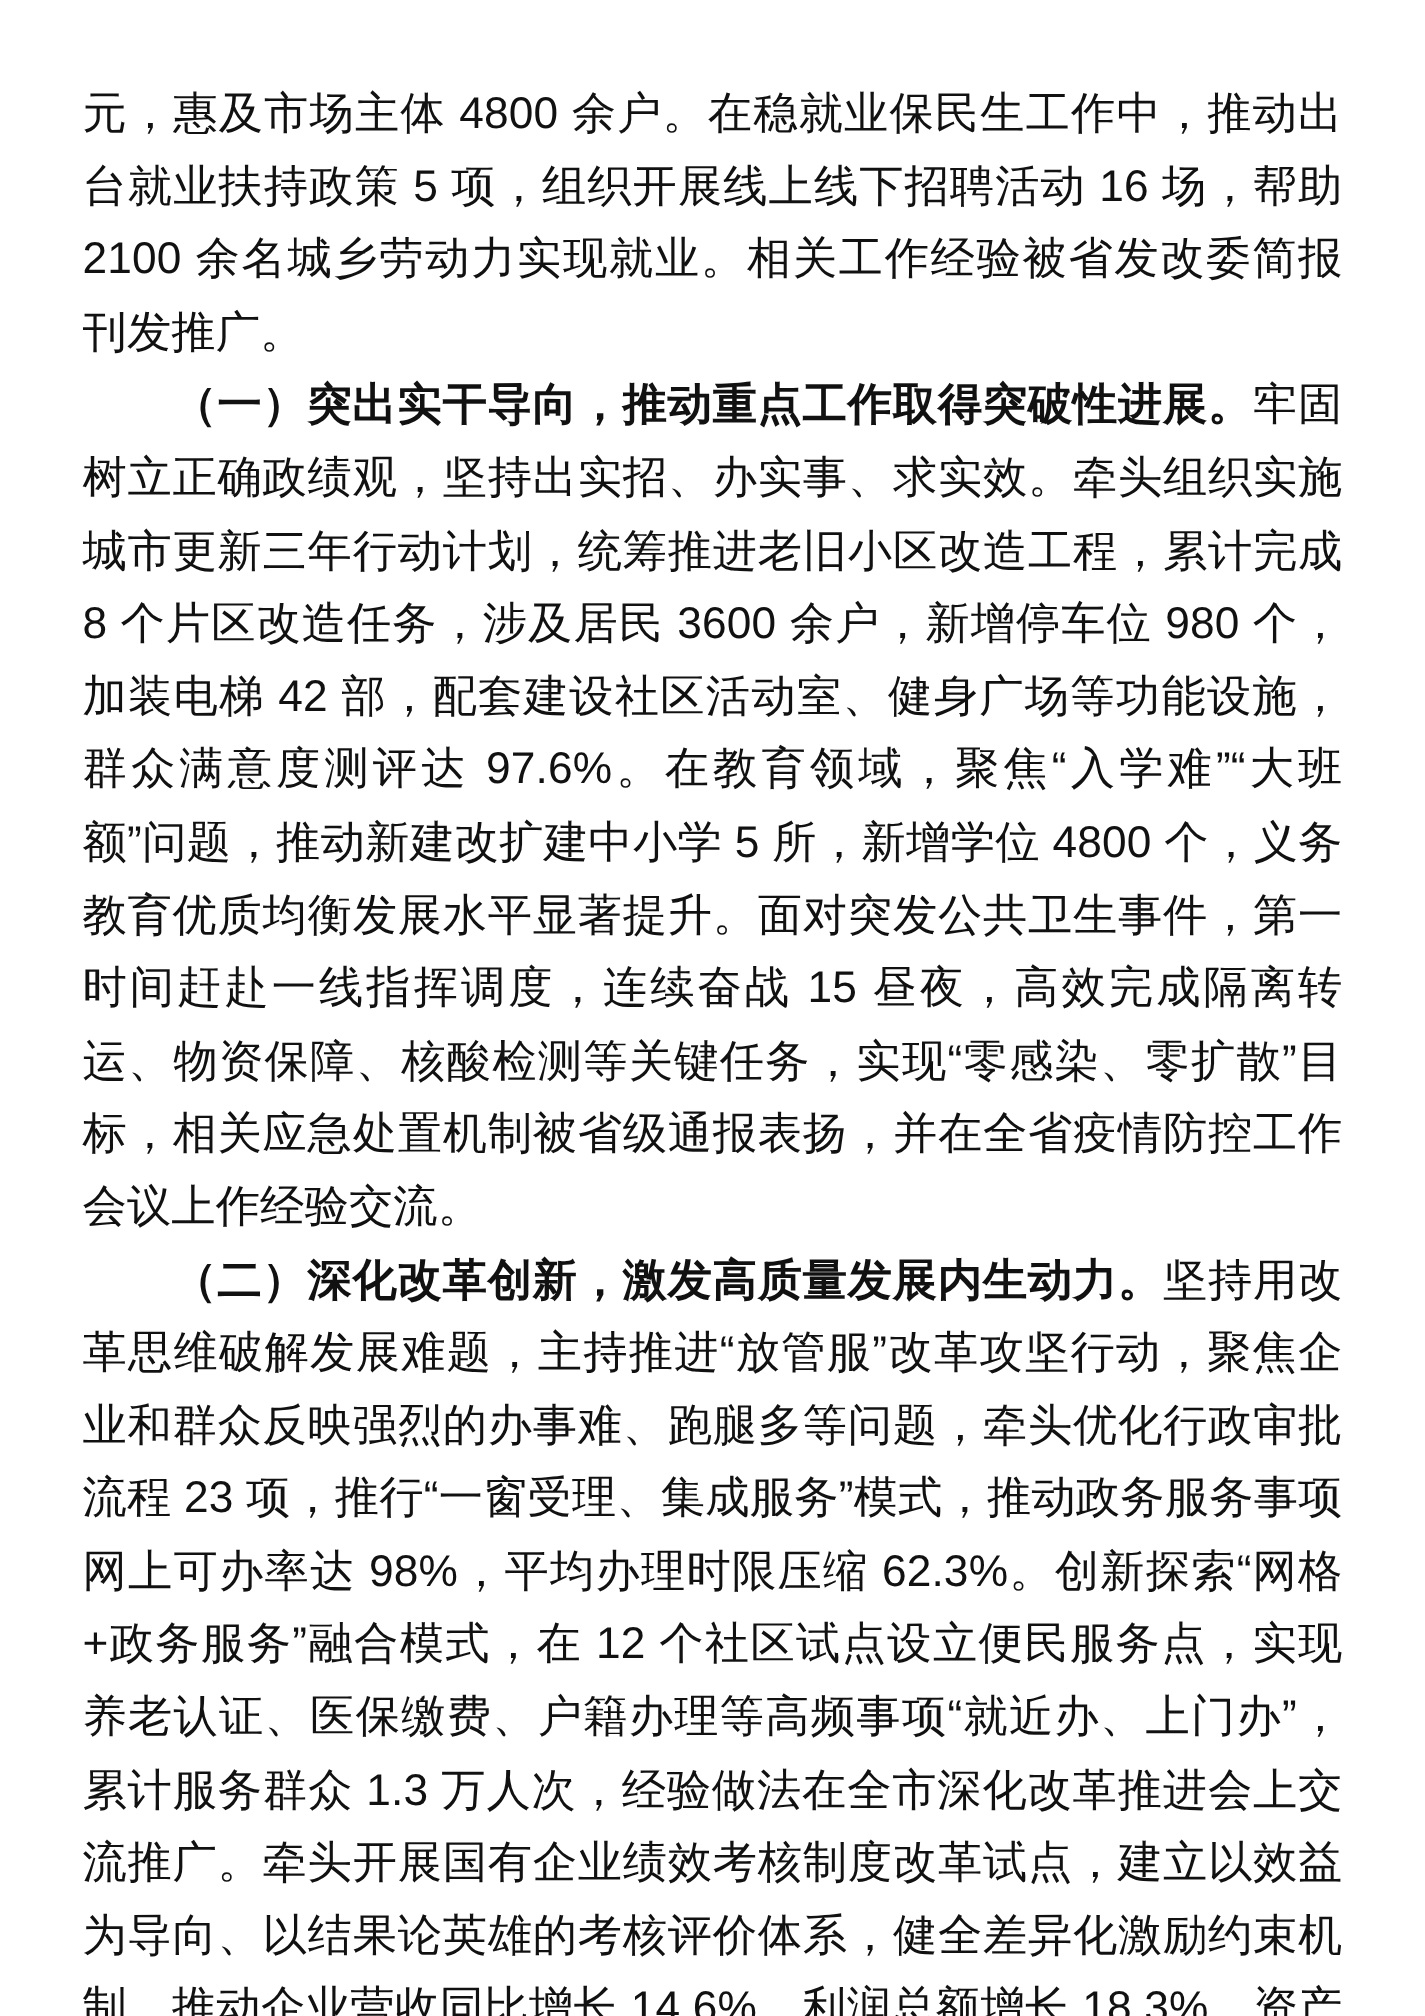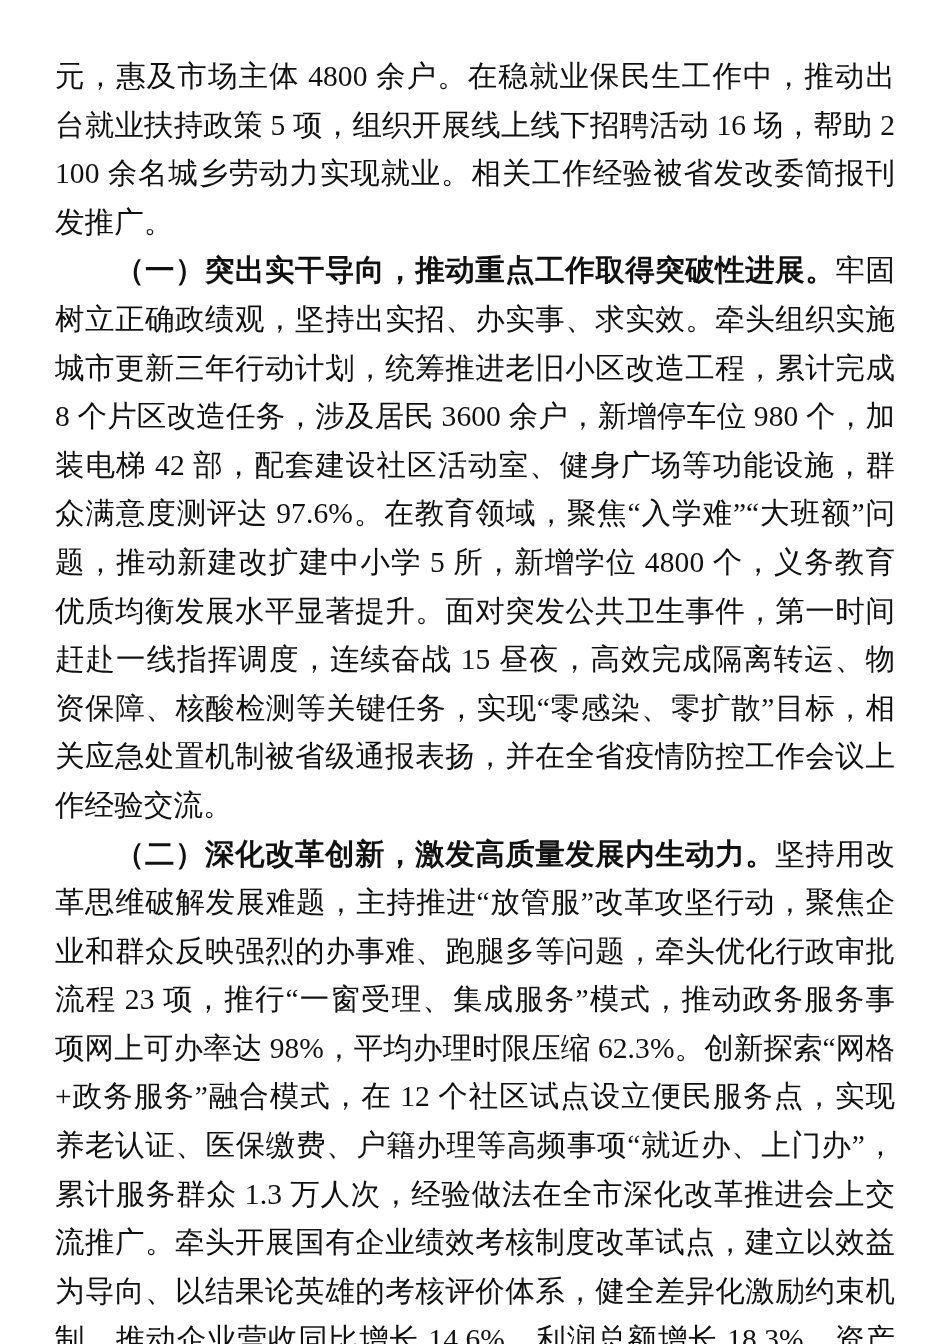--- a/index.html
+++ b/index.html
@@ -15,21 +15,20 @@
     color: #000000;
     -webkit-font-smoothing: none;
   }
   .page {
     position: relative;
     width: 950px;
     height: 1344px;
     background: #ffffff;
     box-sizing: border-box;
     padding: 0;
-    font-family: Liberation Serif, serif;
   }
   .doc-body {
     position: absolute;
     left: 55px;
     top: 52px;
     width: 840px;
   }
   .para {
     margin: 0;
     font-size: 29.5px;

